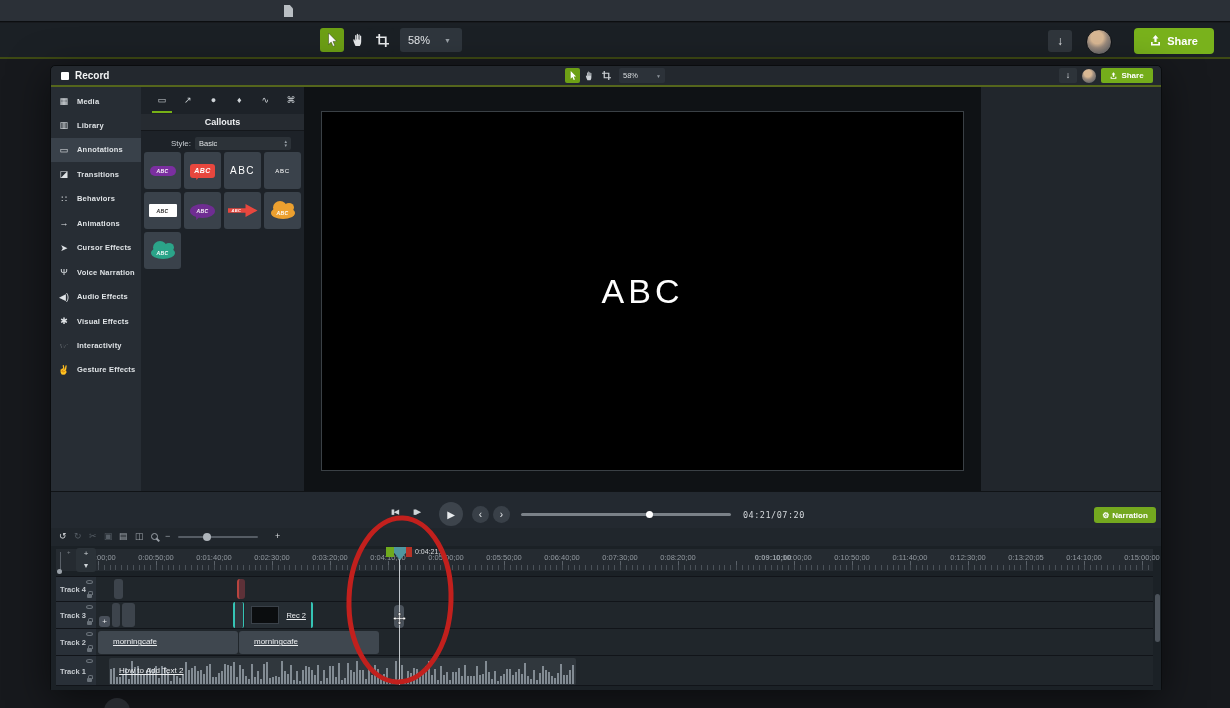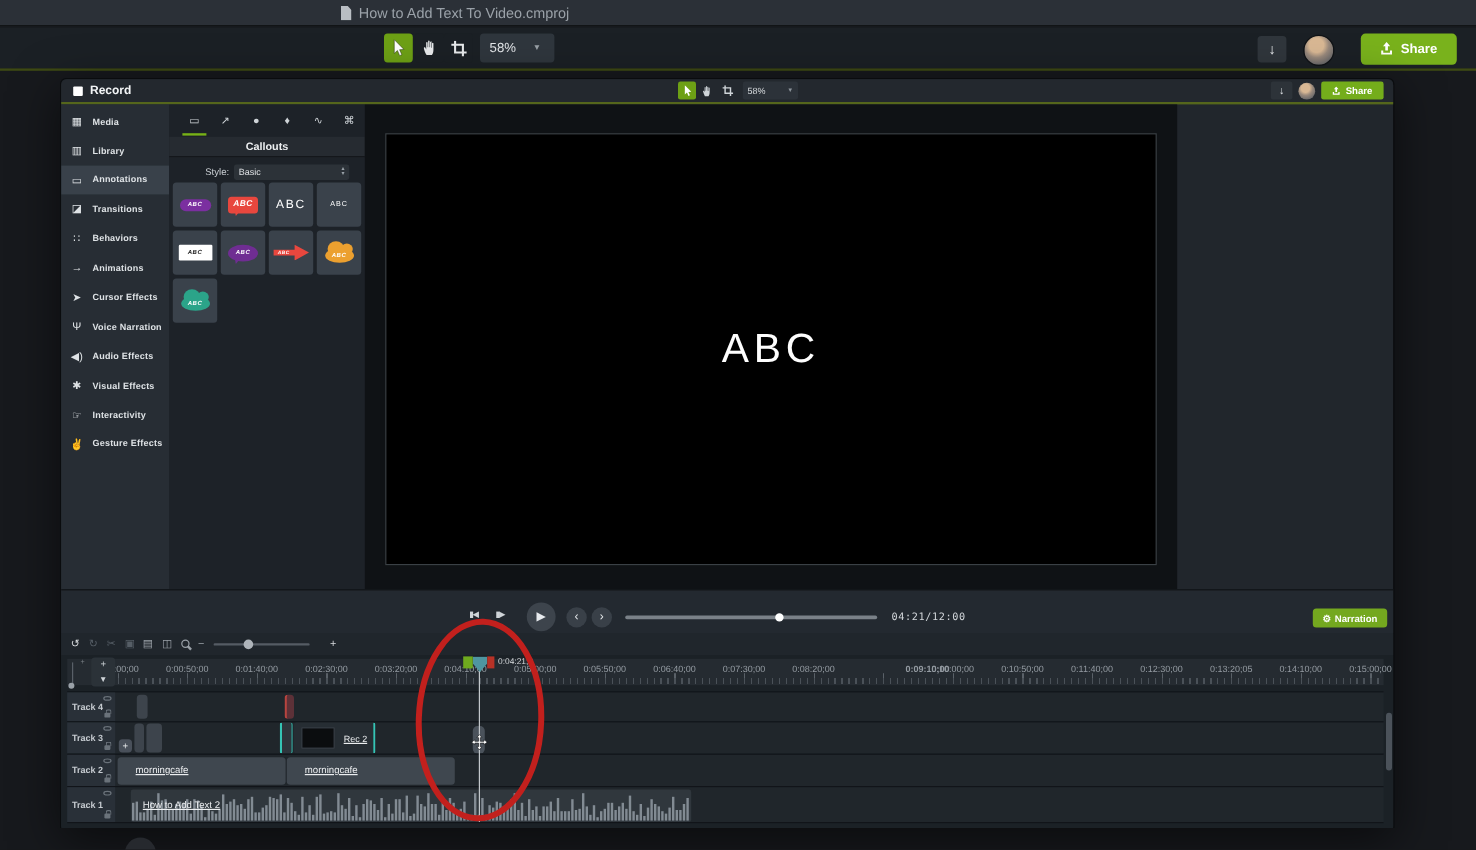--- a/index.html
+++ b/index.html
@@ -183,21 +183,20 @@
   .annotation { position:absolute; left:344px; top:514px; width:112px; height:172px; pointer-events:none; }
   .dock-bump { position:absolute; left:104px; top:698px; width:26px; height:26px; border-radius:50%; background:#26292e; }
 </style>
 </head>
 <body>
 
 <div class="stage">
 
   <div class="titlebar">
     <span class="doc-icon"></span>
-    <span class="win-title">How to Add Text To Video.cmproj</span>
   </div>
 
   <div class="toolbar">
     <div class="tool-btn sel" style="left:320px">
       <svg width="12" height="15" viewBox="0 0 10 13">
           <path d="M2 0 L2 10 L4.3 7.9 L5.9 11.6 L7.5 10.9 L5.9 7.3 L9 7.1 Z" fill="#fff" stroke="#2c3a10" stroke-width=".4"></path>
         </svg>
     </div>
     <div class="tool-btn" style="left:346px">
       <svg width="13" height="14" viewBox="0 0 12 13">
@@ -390,21 +389,21 @@
 
     <div class="playbar">
       <span class="step" style="left:340px">▮◀</span>
       <span class="step" style="left:362px">▮▶</span>
       <div class="circ play-c">▶</div>
       <div class="circ sm-c" style="left:421px">‹</div>
       <div class="circ sm-c" style="left:442px">›</div>
       <div class="scrub-track">
         <div class="scrub-dot"></div>
       </div>
-      <span class="pb-time">04:21/12:00</span>
+      <span class="pb-time">04:21/07:20</span>
       <div class="props-btn">
         <span class="g">⚙</span>
         <span>Narration</span>
       </div>
     </div>
 
     <div class="tl-toolbar">
       <span class="ti on" style="left:8px">↺</span>
       <span class="ti off" style="left:23px">↻</span>
       <span class="ti off" style="left:38px">✂</span>

